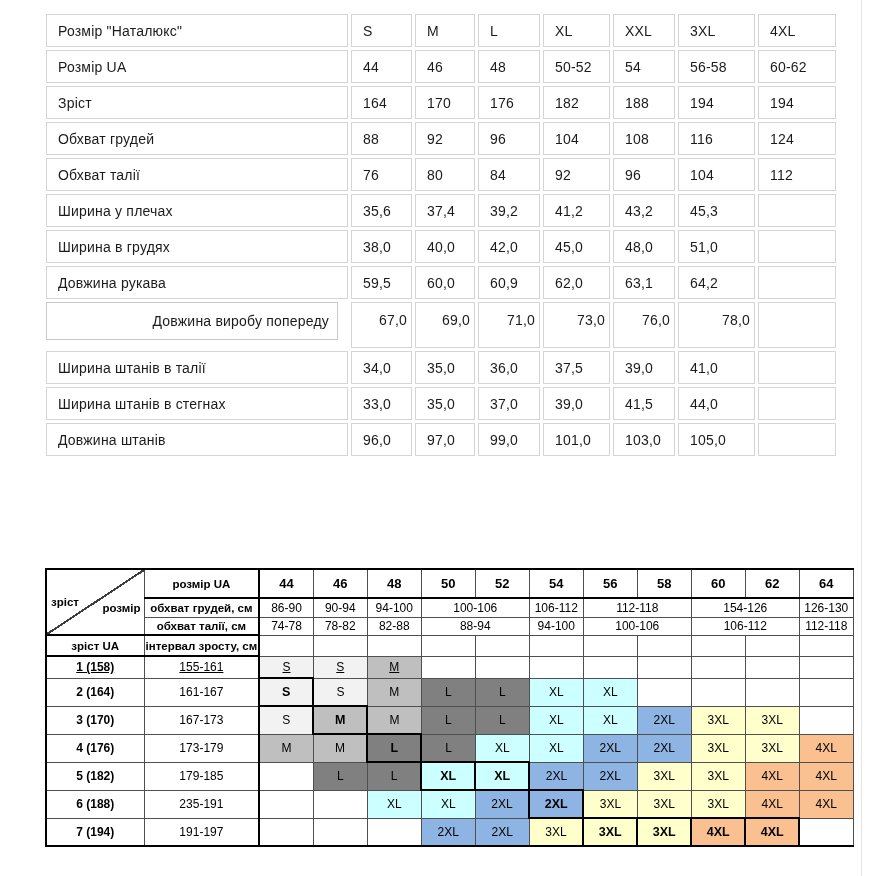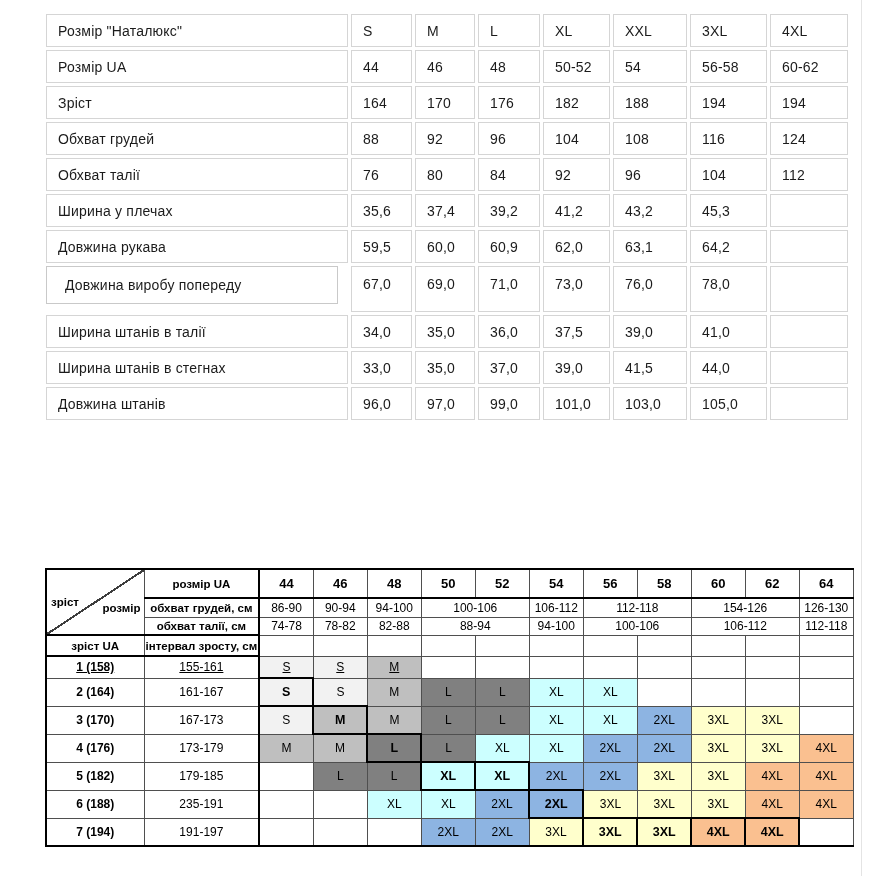--- a/index.html
+++ b/index.html
@@ -24,24 +24,24 @@
     height:33px;vertical-align:middle;
     padding:0 4px 0 11px;
     font-size:14px;font-weight:500;color:#1b1b1b;
     letter-spacing:.2px;white-space:nowrap;
   }
   table.measure td:nth-child(1){width:302px;}
   table.measure td:nth-child(2){width:61px;}
   table.measure td:nth-child(3){width:60px;}
   table.measure td:nth-child(4){width:62px;}
   table.measure td:nth-child(5){width:67px;}
-  table.measure td:nth-child(6){width:74px;}
+  table.measure td:nth-child(6){width:62px;}
   table.measure td:nth-child(7){width:77px;}
   table.measure td:nth-child(8){width:78px;}
-  table.measure tr.tall td{height:46px;vertical-align:top;padding-top:9px;}
+  table.measure tr.tall td{height:46px;vertical-align:top;padding-top:9px;text-align:right;}
   table.measure tr.tall td:first-child{border:none;padding:0;}
   .label-box{
     box-sizing:border-box;display:block;width:292px;
     border:1px solid #c9c9c9;
     padding:10px 8px 10px 18px;margin-top:0;
     font-size:14px;font-weight:500;color:#1b1b1b;white-space:nowrap;
   }
 
   
   table.matrix{
@@ -141,20 +141,30 @@
         <td>112</td>
       </tr>
       <tr>
         <td>Ширина у плечах</td>
         <td>35,6</td>
         <td>37,4</td>
         <td>39,2</td>
         <td>41,2</td>
         <td>43,2</td>
         <td>45,3</td>
+        <td></td>
+      </tr>
+      <tr>
+        <td>Ширина в грудях</td>
+        <td>38,0</td>
+        <td>40,0</td>
+        <td>42,0</td>
+        <td>45,0</td>
+        <td>48,0</td>
+        <td>51,0</td>
         <td></td>
       </tr>
       <tr>
         <td>Довжина рукава</td>
         <td>59,5</td>
         <td>60,0</td>
         <td>60,9</td>
         <td>62,0</td>
         <td>63,1</td>
         <td>64,2</td>

